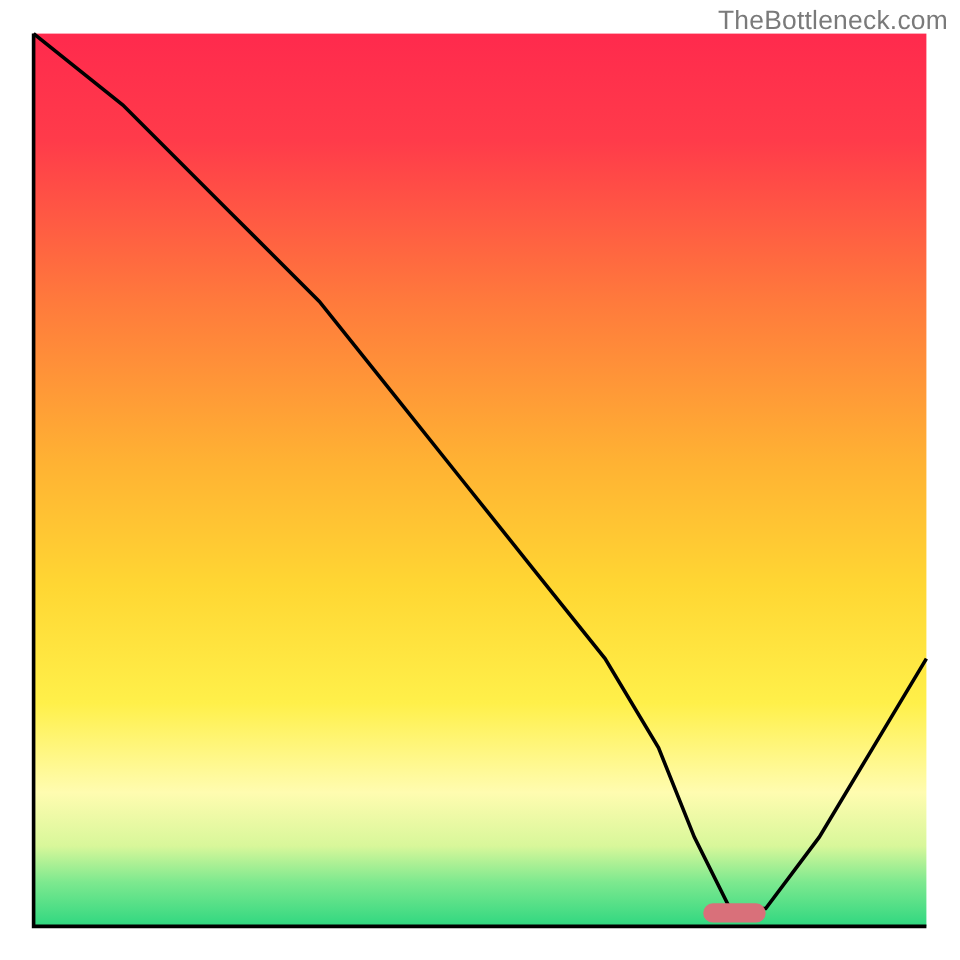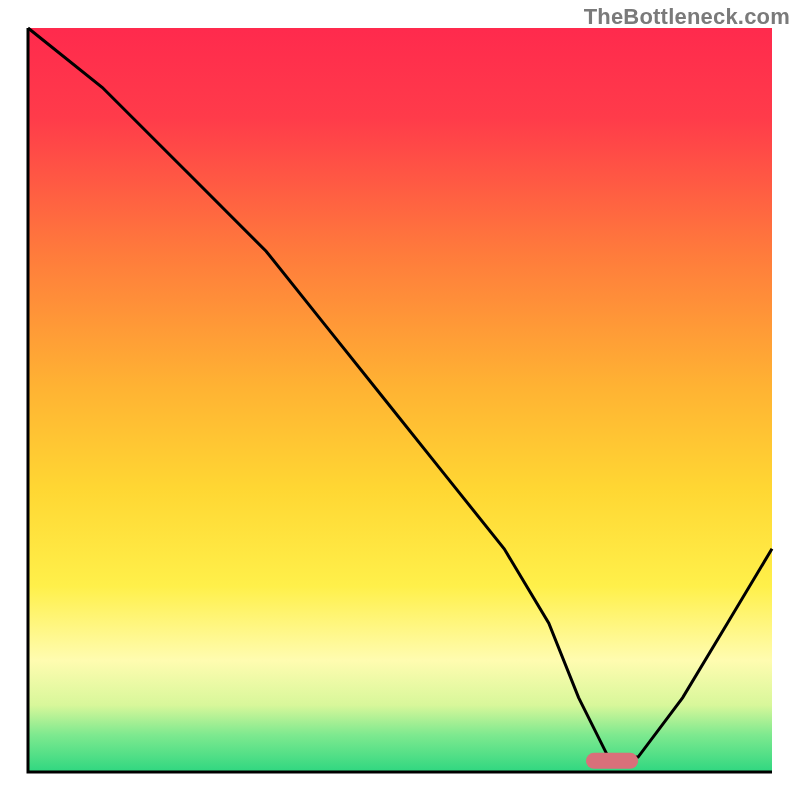--- a/index.html
+++ b/index.html
@@ -13,21 +13,21 @@
   .container {
     position: relative;
     width: 800px;
     height: 800px;
   }
   .watermark {
     position: absolute;
     top: 4px;
     right: 10px;
     font-size: 22px;
-    font-weight: 700;
+    font-weight: 400;
     color: #7a7a7a;
     letter-spacing: 0.2px;
   }
   svg.chart {
     position: absolute;
     left: 0;
     top: 0;
   }
 </style>
 </head>

